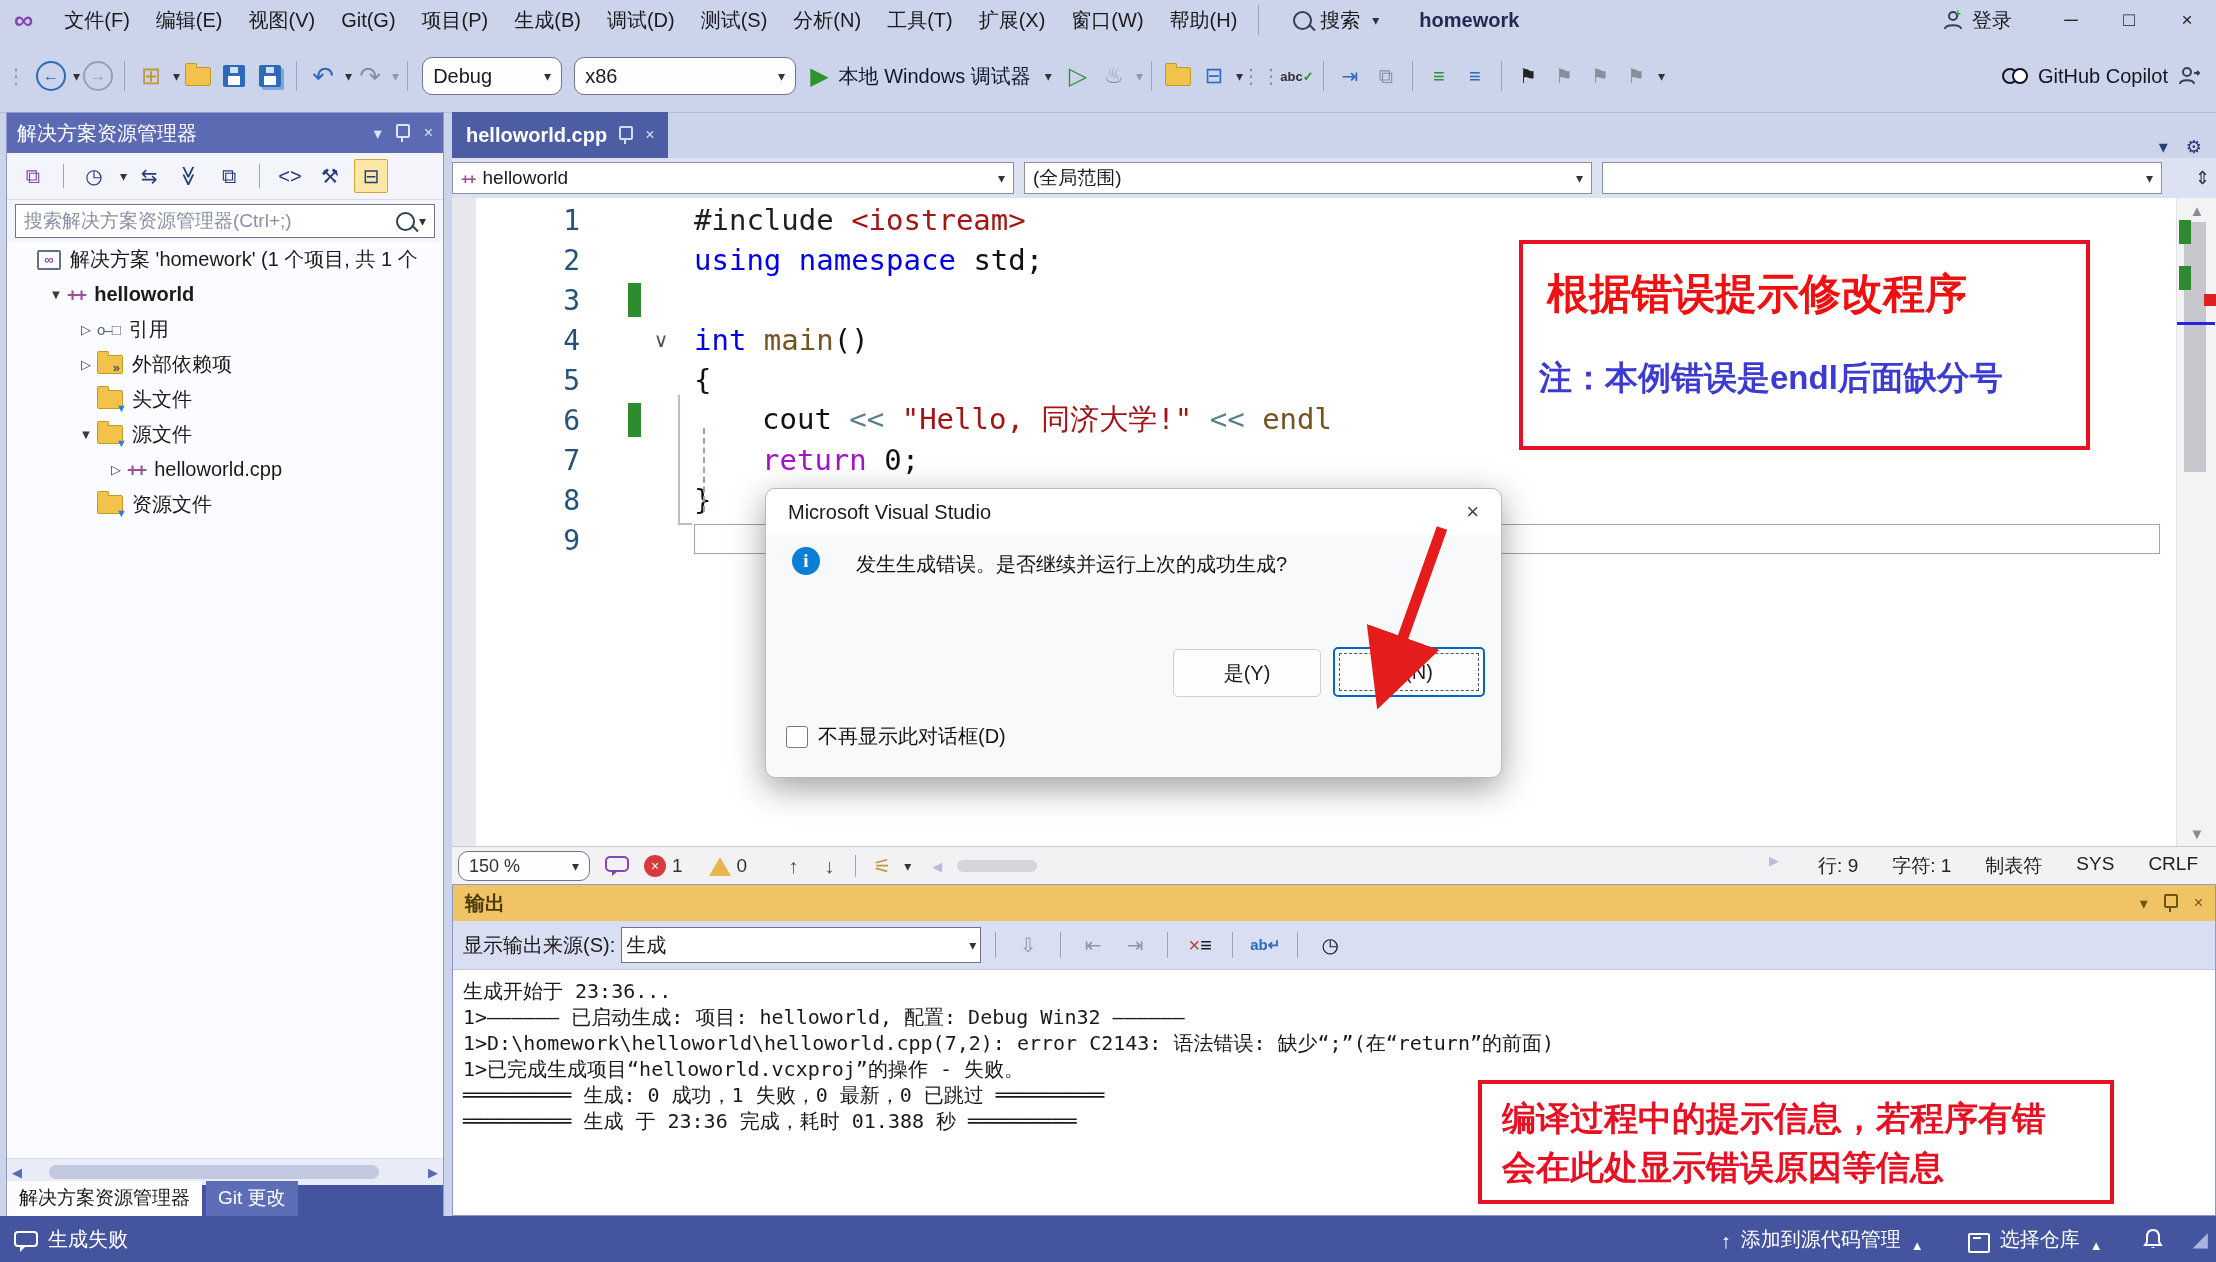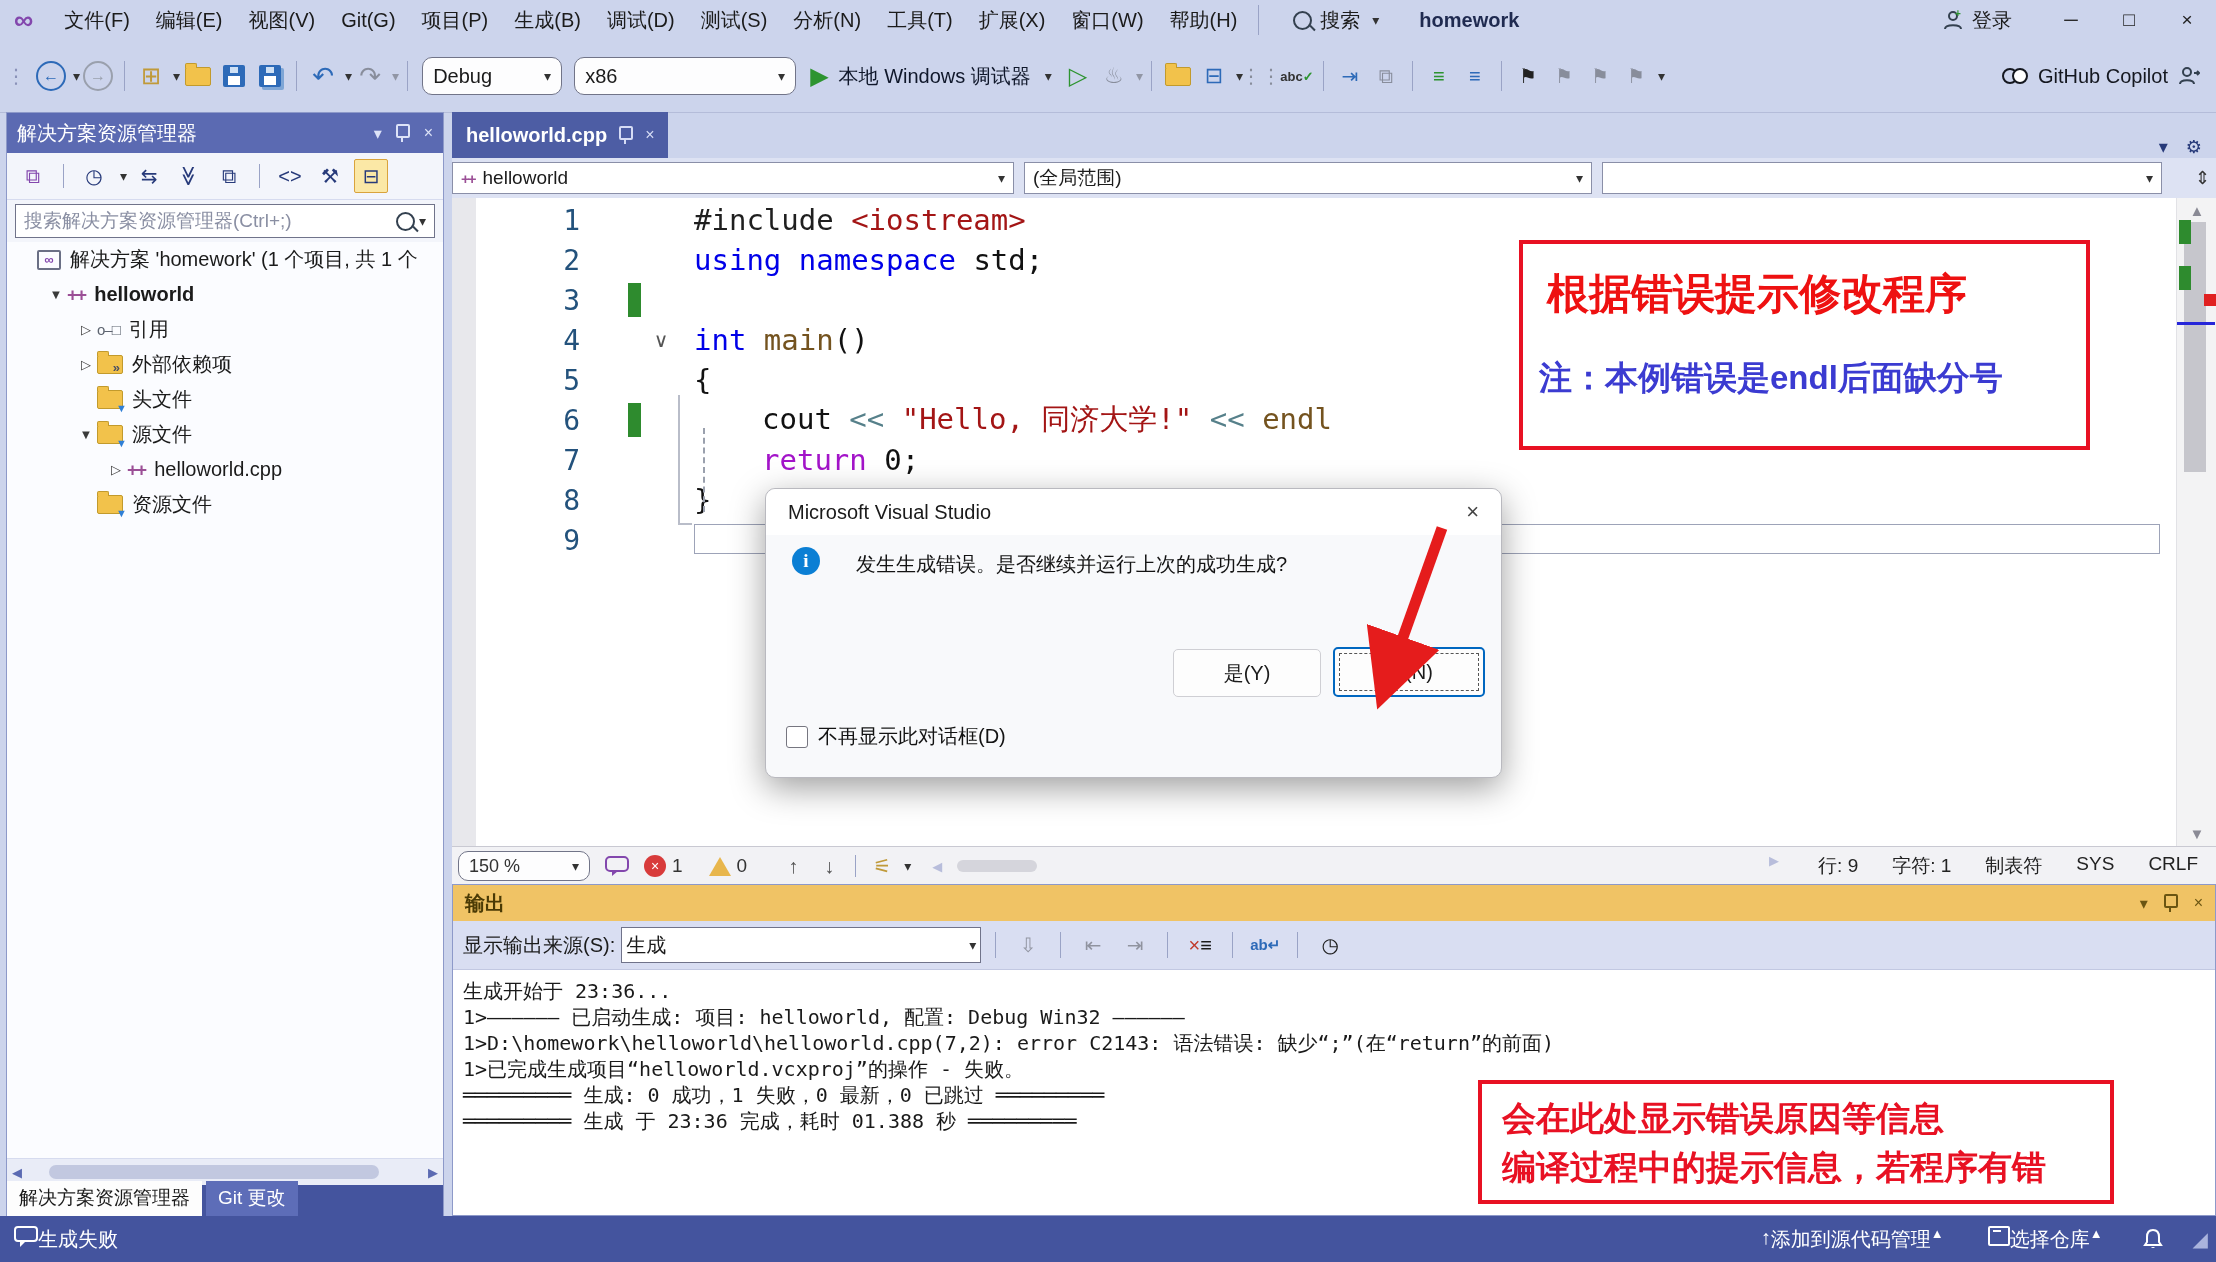--- a/index.html
+++ b/index.html
@@ -104,21 +104,21 @@
   #out-head .hico{margin-left:16px;font-weight:normal;color:#6b5512;font-size:16px;}
   #out-tools{height:48px;background:#d9def2;display:flex;align-items:center;padding:0 10px;font-size:20px;gap:6px;border-bottom:1px solid #c2c8e2;}
   #out-combo{width:350px;height:34px;background:#fff;border:1px solid #70738a;display:flex;align-items:center;padding:0 4px;font-size:20px;}
   #out-body{flex:1;position:relative;font-family:"DejaVu Sans Mono",monospace;font-size:20px;color:#1a1a1a;padding:8px 0 0 10px;line-height:26px;}
   .oline{white-space:pre;}
   .pin-ico{display:inline-block;width:10px;height:10px;border:2px solid currentColor;border-radius:2px;position:relative;}
   .pin-ico:after{content:"";position:absolute;left:3px;top:10px;width:2px;height:6px;background:currentColor;}
 
   
   #statusbar{left:0;top:1216px;width:2216px;height:46px;background:#44549e;color:#fff;display:flex;align-items:center;font-size:20px;}
-  #statusbar .seg{display:flex;align-items:flex-start;}
+  #statusbar .seg{display:flex;align-items:flex-end;gap:10px;}
   .caret-up{font-size:13px;}
 
   
   #dialog{left:765px;top:488px;width:735px;height:288px;background:#f8f9fb;border:1px solid #b9b9bf;border-radius:10px;
           box-shadow:0 10px 34px rgba(0,0,0,.38);z-index:20;}
   #dlg-title{height:46px;background:#fff;border-radius:10px 10px 0 0;display:flex;align-items:center;padding:0 22px;font-size:20px;color:#1a1a1a;}
   #dlg-close{margin-left:auto;font-size:22px;color:#444;}
   #dlg-info{position:absolute;left:26px;top:58px;width:28px;height:28px;border-radius:50%;background:#0b7fd4;color:#fff;font-size:19px;font-weight:bold;display:flex;align-items:center;justify-content:center;font-family:"Liberation Serif",serif;}
   #dlg-msg{position:absolute;left:90px;top:62px;font-size:20px;color:#131313;}
   .dlg-btn{position:absolute;height:46px;background:#fdfdfd;border:1px solid #cfcfd4;border-radius:5px;font-size:20px;display:flex;align-items:center;justify-content:center;}
@@ -542,22 +542,22 @@
       <span class="cb"></span>
       <span>不再显示此对话框(D)</span>
     </div>
   </div>
 
   <div id="anno1" class="abs redbox">
     <div class="l1">根据错误提示修改程序</div>
     <div class="l2">注：本例错误是endl后面缺分号</div>
   </div>
   <div id="anno2" class="abs redbox">
+    <div>编译过程中的提示信息，若程序有错</div>
     <div>会在此处显示错误原因等信息</div>
-    <div>编译过程中的提示信息，若程序有错</div>
   </div>
   <svg id="arrow-svg" class="abs" width="180" height="220">
     <defs>
         <marker id="ah" markerWidth="7" markerHeight="7" refX="3" refY="3.5" orient="auto">
           <polygon points="0 0, 7 3.5, 0 7" fill="#e51c1c"></polygon>
         </marker>
       </defs>
     <line x1="112" y1="28" x2="62" y2="168" stroke="#e51c1c" stroke-width="11" marker-end="url(#ah)"></line>
   </svg>
 

